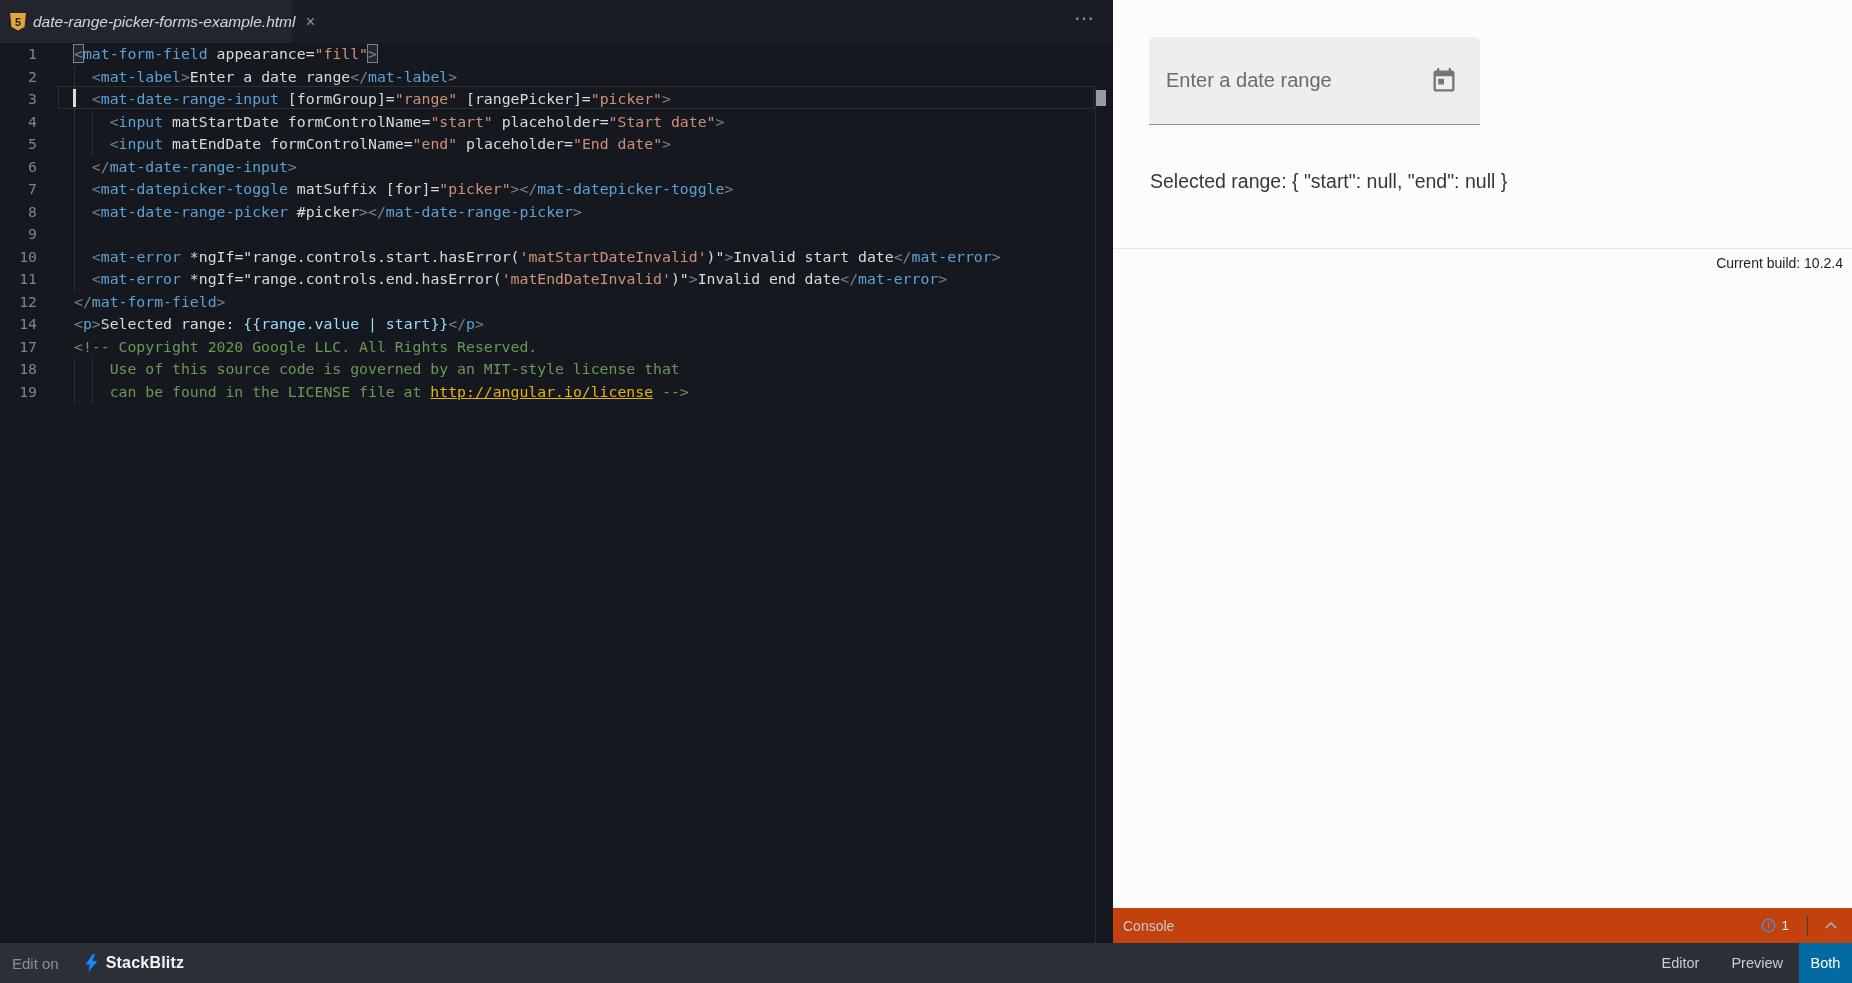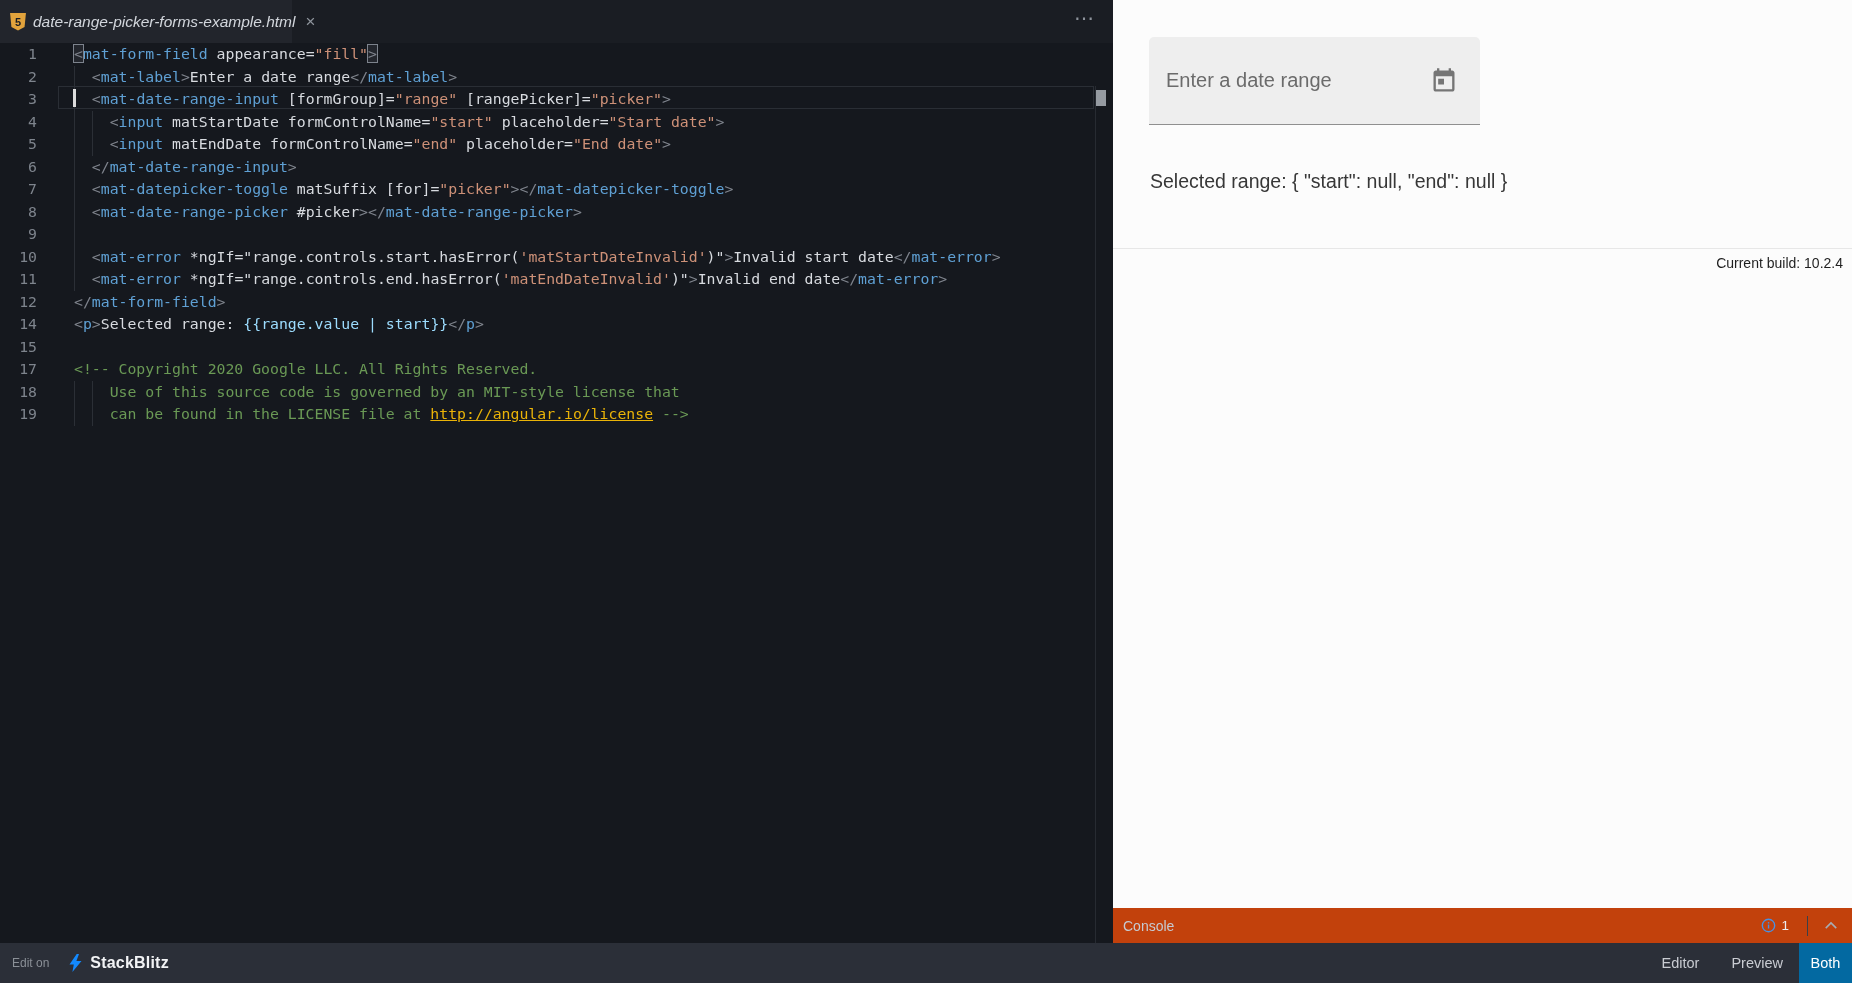--- a/index.html
+++ b/index.html
@@ -74,21 +74,21 @@
   .info-count { color:#eceef1; font-size:13.5px; margin-left:5px; }
   .console-sep { width:1px; height:20px; background:#3b4048; margin:0 14px 0 18px; }
   .chevron-btn { width:18px; height:18px; display:flex; align-items:center; justify-content:center; cursor:pointer; }
 
   
   .bottombar {
     position:absolute; left:0; top:943px; width:1852px; height:40px; background:#2b2f38;
     display:flex; align-items:center;
   }
   .brand-group { display:flex; align-items:center; padding-left:12px; cursor:pointer; }
-  .edit-on { color:#8b9097; font-size:12px; margin-right:20px; }
+  .edit-on { color:#8b9097; font-size:15px; margin-right:26px; }
   .bolt-icon { width:13px; height:18px; margin-right:8px; }
   .brand-name { color:#f2f3f5; font-size:16px; font-weight:bold; letter-spacing:0.2px; }
   .view-tabs { margin-left:auto; display:flex; align-items:center; height:40px; }
   .view-tab { padding:0 16px; font-size:14.5px; color:#c9ccd2; height:40px; display:flex; align-items:center; cursor:pointer; }
   .view-tab.active { background:#0369a1; color:#ffffff; width:53px; padding:12px; justify-content:center; }
 </style>
 </head>
 <body>
 
 <div class="app">
@@ -111,21 +111,20 @@
           <div class="code-row"><span class="ln">4</span><span class="lc"><span class="guide" style="left: 37px;"></span><span class="guide" style="left: 55px;"></span><span class="tok-x">    </span><span class="tok-p">&lt;</span><span class="tok-t">input</span><span class="tok-x"> </span><span class="tok-a">matStartDate</span><span class="tok-x"> </span><span class="tok-a">formControlName=</span><span class="tok-s">"start"</span><span class="tok-x"> </span><span class="tok-a">placeholder=</span><span class="tok-s">"Start date"</span><span class="tok-p">&gt;</span></span></div>
           <div class="code-row"><span class="ln">5</span><span class="lc"><span class="guide" style="left: 37px;"></span><span class="guide" style="left: 55px;"></span><span class="tok-x">    </span><span class="tok-p">&lt;</span><span class="tok-t">input</span><span class="tok-x"> </span><span class="tok-a">matEndDate</span><span class="tok-x"> </span><span class="tok-a">formControlName=</span><span class="tok-s">"end"</span><span class="tok-x"> </span><span class="tok-a">placeholder=</span><span class="tok-s">"End date"</span><span class="tok-p">&gt;</span></span></div>
           <div class="code-row"><span class="ln">6</span><span class="lc"><span class="guide" style="left: 37px;"></span><span class="tok-x">  </span><span class="tok-p">&lt;/</span><span class="tok-t">mat-date-range-input</span><span class="tok-p">&gt;</span></span></div>
           <div class="code-row"><span class="ln">7</span><span class="lc"><span class="guide" style="left: 37px;"></span><span class="tok-x">  </span><span class="tok-p">&lt;</span><span class="tok-t">mat-datepicker-toggle</span><span class="tok-x"> </span><span class="tok-a">matSuffix</span><span class="tok-x"> </span><span class="tok-a">[for]=</span><span class="tok-s">"picker"</span><span class="tok-p">&gt;&lt;/</span><span class="tok-t">mat-datepicker-toggle</span><span class="tok-p">&gt;</span></span></div>
           <div class="code-row"><span class="ln">8</span><span class="lc"><span class="guide" style="left: 37px;"></span><span class="tok-x">  </span><span class="tok-p">&lt;</span><span class="tok-t">mat-date-range-picker</span><span class="tok-x"> </span><span class="tok-a">#picker</span><span class="tok-p">&gt;&lt;/</span><span class="tok-t">mat-date-range-picker</span><span class="tok-p">&gt;</span></span></div>
           <div class="code-row"><span class="ln">9</span><span class="lc"><span class="guide" style="left: 37px;"></span></span></div>
           <div class="code-row"><span class="ln">10</span><span class="lc"><span class="guide" style="left: 37px;"></span><span class="tok-x">  </span><span class="tok-p">&lt;</span><span class="tok-t">mat-error</span><span class="tok-x"> </span><span class="tok-a">*ngIf=</span><span class="tok-x">"range.controls.start.hasError(</span><span class="tok-s">'matStartDateInvalid'</span><span class="tok-x">)"</span><span class="tok-p">&gt;</span><span class="tok-x">Invalid start date</span><span class="tok-p">&lt;/</span><span class="tok-t">mat-error</span><span class="tok-p">&gt;</span></span></div>
           <div class="code-row"><span class="ln">11</span><span class="lc"><span class="guide" style="left: 37px;"></span><span class="tok-x">  </span><span class="tok-p">&lt;</span><span class="tok-t">mat-error</span><span class="tok-x"> </span><span class="tok-a">*ngIf=</span><span class="tok-x">"range.controls.end.hasError(</span><span class="tok-s">'matEndDateInvalid'</span><span class="tok-x">)"</span><span class="tok-p">&gt;</span><span class="tok-x">Invalid end date</span><span class="tok-p">&lt;/</span><span class="tok-t">mat-error</span><span class="tok-p">&gt;</span></span></div>
           <div class="code-row"><span class="ln">12</span><span class="lc"><span class="tok-p">&lt;/</span><span class="tok-t">mat-form-field</span><span class="tok-p">&gt;</span></span></div>
           <div class="code-row"><span class="ln">14</span><span class="lc"><span class="tok-p">&lt;</span><span class="tok-t">p</span><span class="tok-p">&gt;</span><span class="tok-x">Selected range: </span><span class="tok-i">{{range.value | start}}</span><span class="tok-p">&lt;/</span><span class="tok-t">p</span><span class="tok-p">&gt;</span></span></div>
-          <div class="code-row"><span class="ln">15</span><span class="lc"></span></div>
           <div class="code-row"><span class="ln">17</span><span class="lc"><span class="tok-c">&lt;!-- Copyright 2020 Google LLC. All Rights Reserved.</span></span></div>
           <div class="code-row"><span class="ln">18</span><span class="lc"><span class="guide" style="left: 37px;"></span><span class="guide" style="left: 55px;"></span><span class="tok-c">    Use of this source code is governed by an MIT-style license that</span></span></div>
           <div class="code-row"><span class="ln">19</span><span class="lc"><span class="guide" style="left: 37px;"></span><span class="guide" style="left: 55px;"></span><span class="tok-c">    can be found in the LICENSE file at </span><span class="tok-cl">http://angular.io/license</span><span class="tok-c"> --&gt;</span></span></div>
         </div>
       <div class="current-line"></div>
       <div class="cursor"></div>
       <div class="scroll-track"></div>
       <div class="scroll-thumb"></div>
     </div>
   </div>

